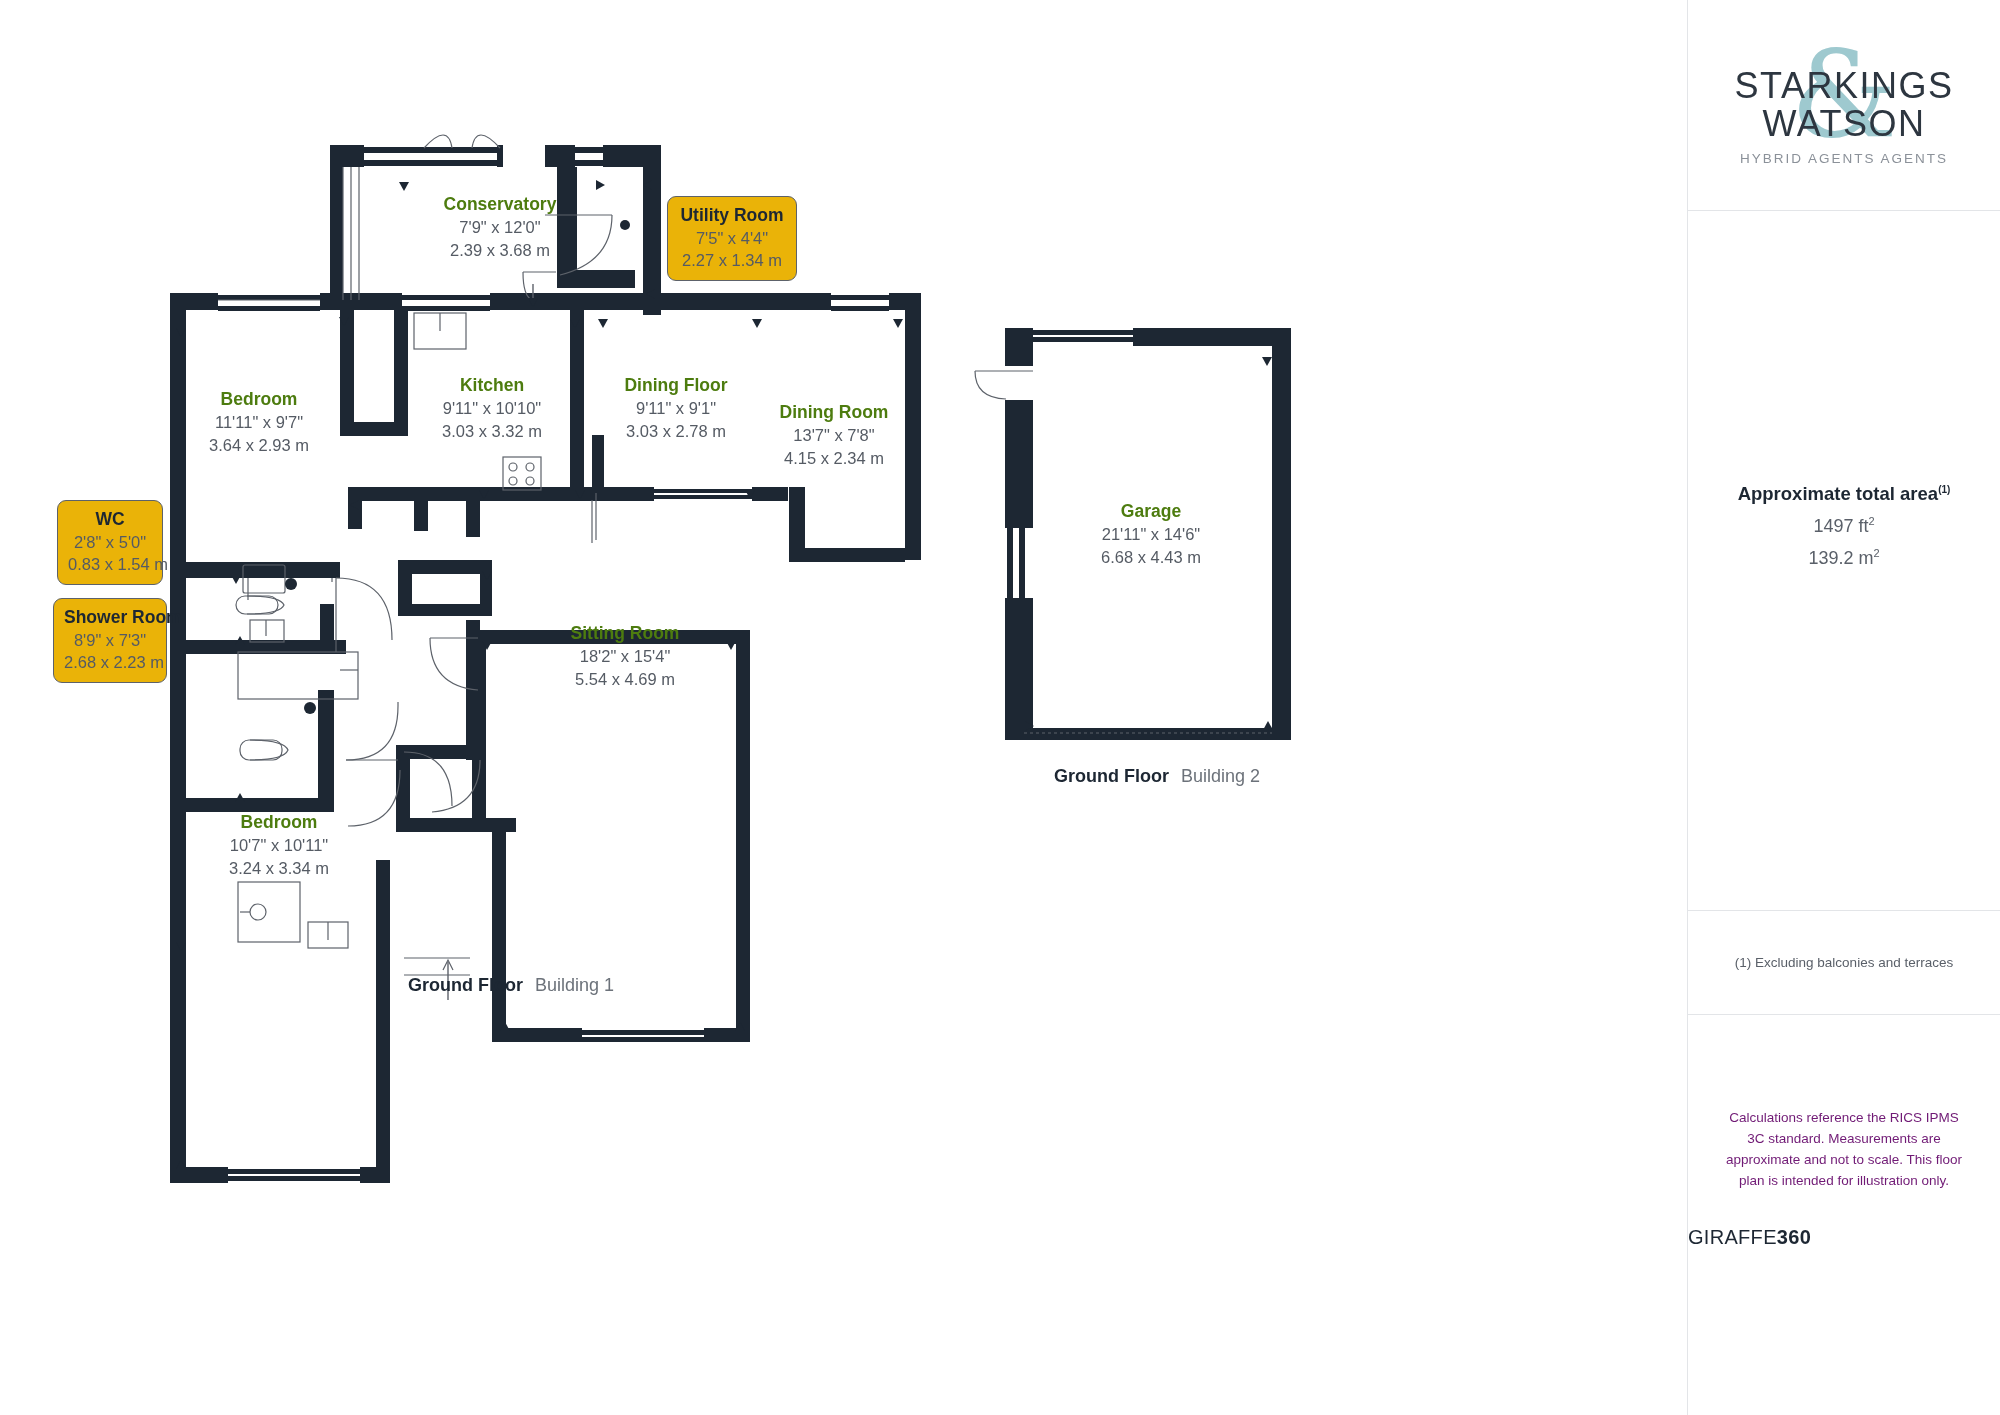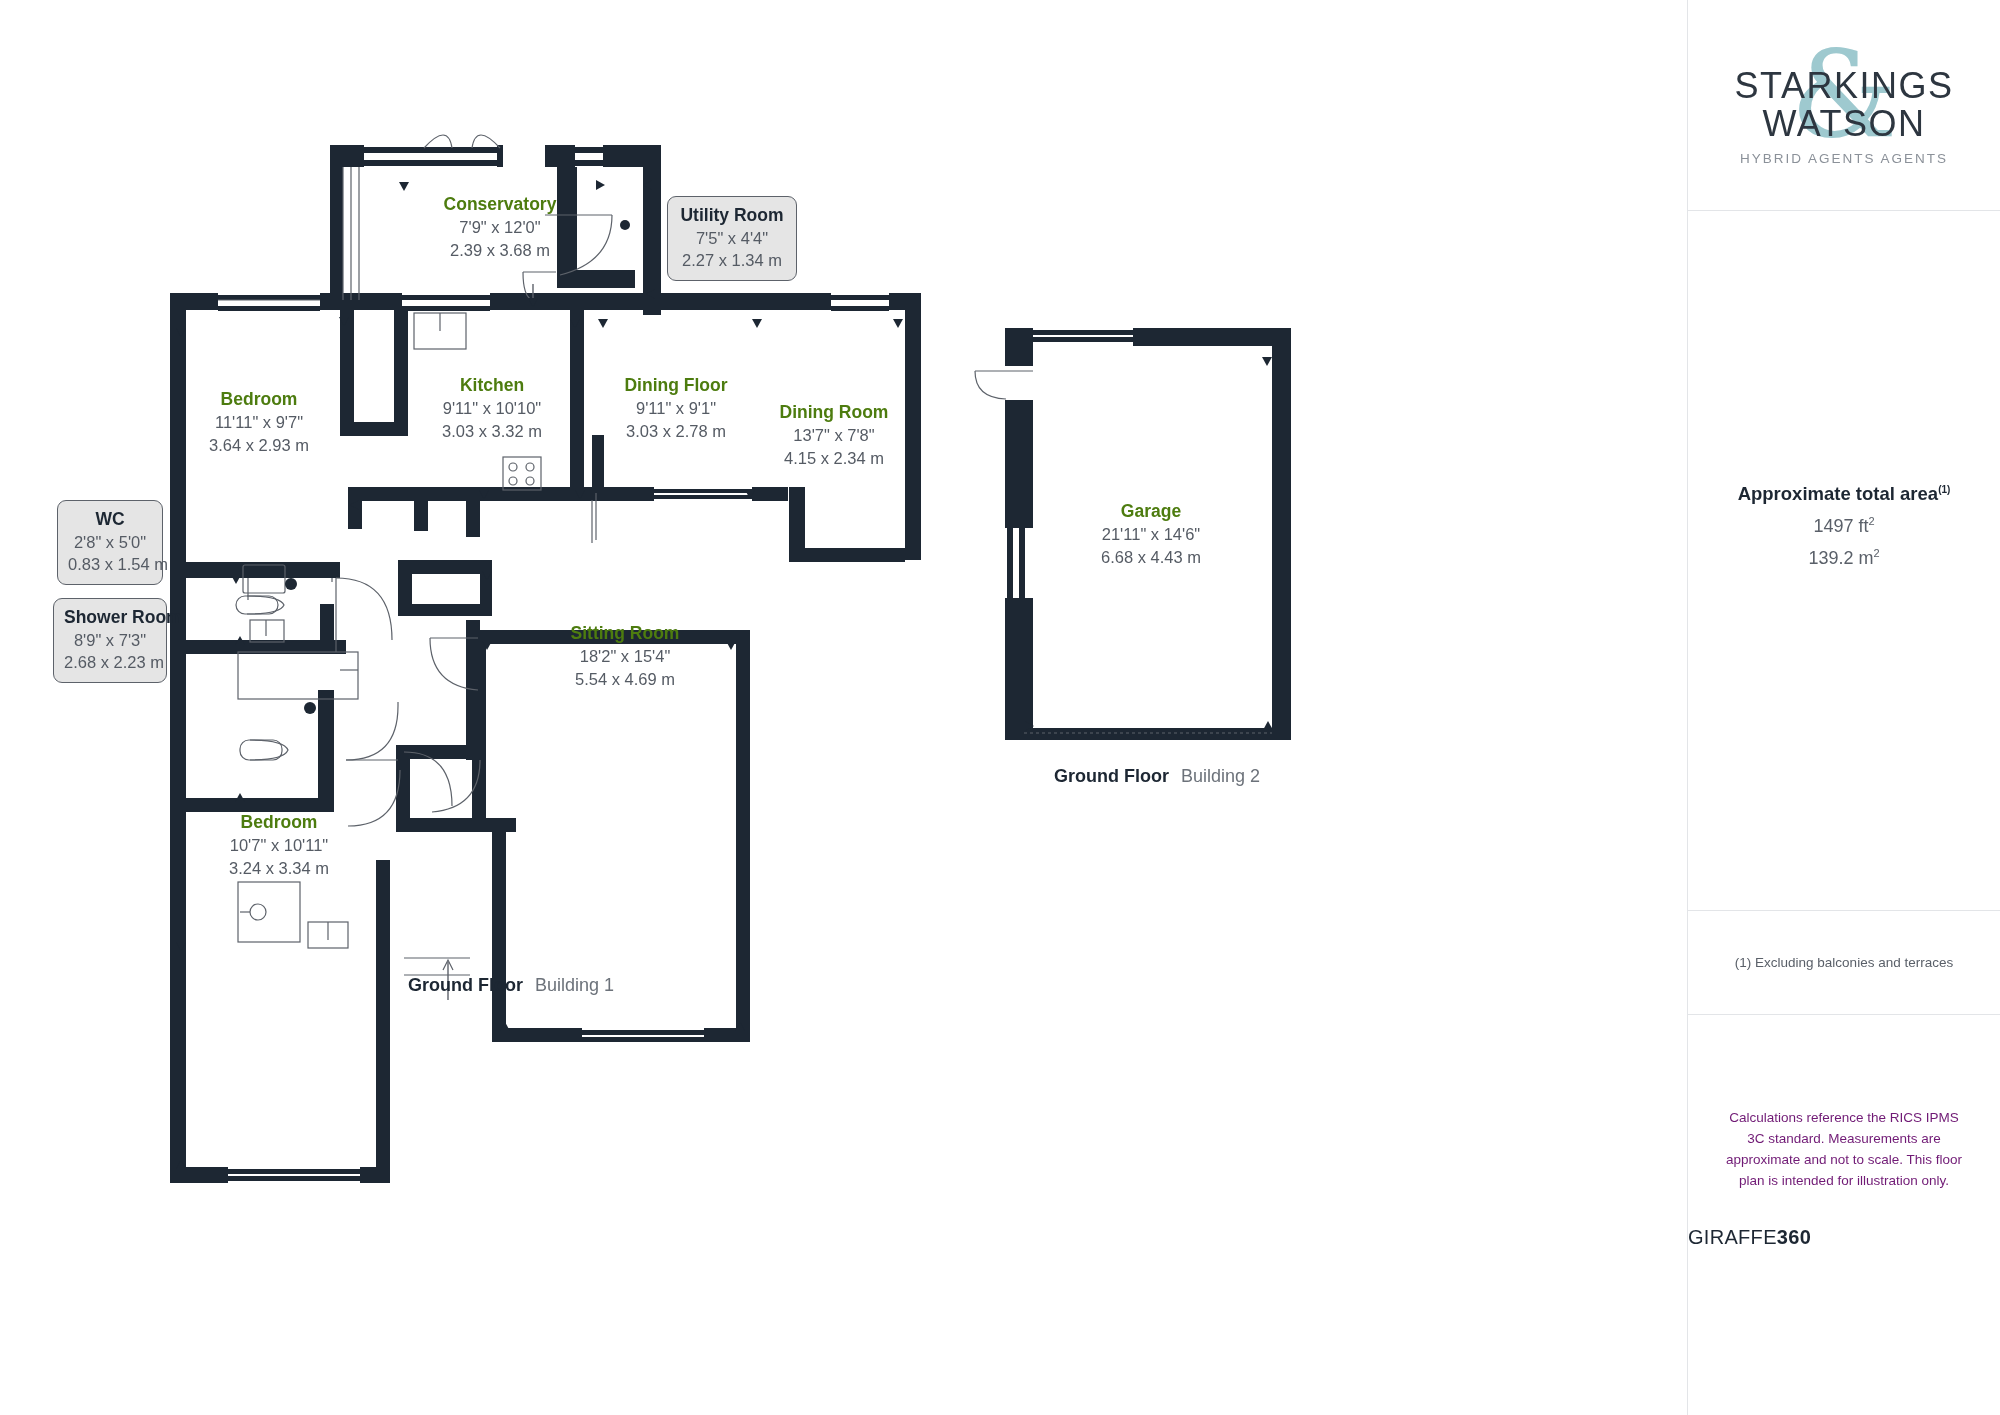--- a/index.html
+++ b/index.html
@@ -65,21 +65,21 @@
   svg.planvec{position:absolute;left:0;top:0;width:1687px;height:1415px;}
 
   
   .rl{position:absolute;text-align:center;white-space:nowrap;}
   .rl .nm{font-size:17.5px;font-weight:700;color:#4d7c0f;line-height:1.34;}
   .rl .d1,.rl .d2{font-size:16.5px;color:#555b64;line-height:1.36;}
 
   
   .callout{
     position:absolute;box-sizing:border-box;
-    border:1.3px solid #5d626a;border-radius:9px;background:#e5e5e5;
+    border:1.3px solid #5d626a;border-radius:9px;background:#eab308;
     text-align:center;padding:7px 10px 9px;white-space:nowrap;
   }
   .callout .nm{font-size:17.5px;font-weight:700;color:#1d2733;line-height:1.3;}
   .callout .d1,.callout .d2{font-size:16.5px;color:#555b64;line-height:1.34;}
 
   
   .floor-cap{position:absolute;white-space:nowrap;font-size:18px;}
   .floor-cap .gf{font-weight:700;color:#1d2733;}
   .floor-cap .bd{color:#6c727a;margin-left:12px;}
 </style>

